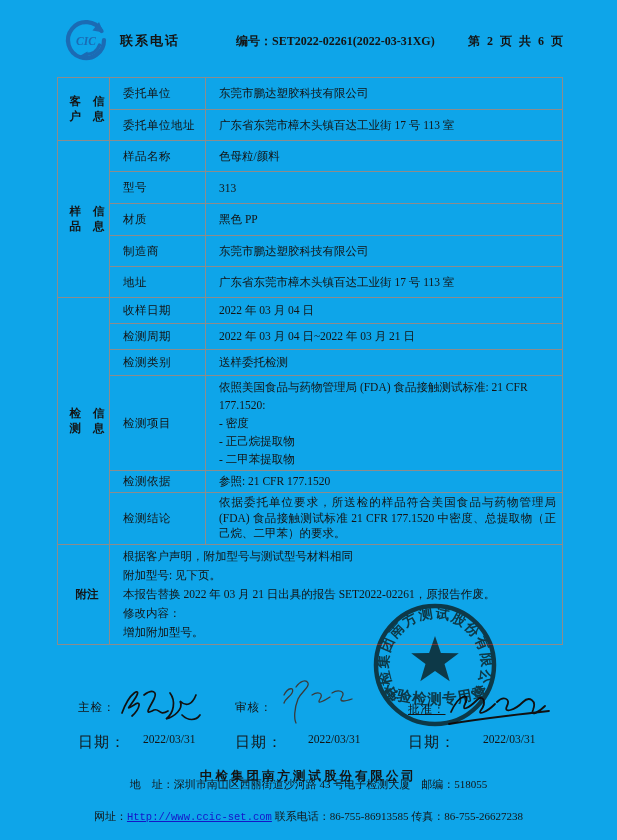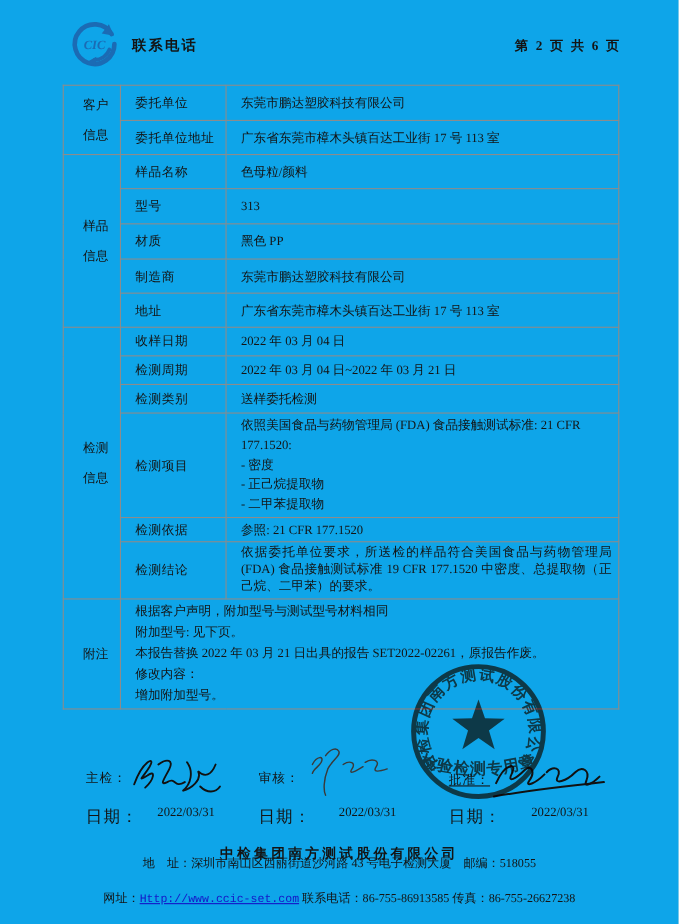--- a/index.html
+++ b/index.html
@@ -26,21 +26,21 @@
     border:1px solid #8c8c8c;
     font-size:11.5px;
     padding:2px 6px 2px 13px;
     vertical-align:middle;
     overflow:hidden;
   }
   td.sec{
     text-align:center;padding:0;
     font-size:11.5px;
   }
-  td.sec .secwrap{display:flex;flex-direction:column;justify-content:center;align-items:center;gap:12px;height:100%;}
+  td.sec .secwrap{display:flex;flex-direction:row;justify-content:center;align-items:center;gap:12px;height:100%;font-weight:bold;}
   td.lbl{letter-spacing:0.5px;}
   .r32{height:31px}.r33{height:32px}.r27{height:26px}
   .rItems{height:90px}.rBasis{height:22px}.rConc{height:46px}.rRemark{height:95px}
   td.multiline{vertical-align:top;padding-top:4px;line-height:18px;}
   td.conc{line-height:15.5px;text-align:justify;padding-top:3px;padding-bottom:3px;vertical-align:top;padding-right:10px;}
   td.remarks{vertical-align:top;padding-top:5px;line-height:19px;}
   
   .stamp{position:absolute;left:355px;top:585px;width:160px;height:160px;mix-blend-mode:multiply;opacity:0.92;}
   
   .sig-label{position:absolute;font-size:11.5px;letter-spacing:1px;}
@@ -61,20 +61,21 @@
   <svg class="hdr-logo" viewBox="0 0 46 46">
     <g fill="none" stroke="#1b6bb4" stroke-linecap="round">
       <path d="M38.5,14 A18,18 0 1 0 41,23" stroke-width="4.2"></path>
       <path d="M36,5 L40.5,15.5 L29.5,13.5 Z" fill="#1b6bb4" stroke="none"></path>
       <path d="M23,37.5 A14.5,14.5 0 0 0 36.5,28" stroke-width="3.4"></path>
       <path d="M14,40.5 L24.5,34.5 L24,42.5 Z" fill="#1b6bb4" stroke="none"></path>
     </g>
     <text x="23" y="27.5" text-anchor="middle" font-size="11.5" font-weight="bold" font-style="italic" fill="#1b6bb4" font-family="'Liberation Serif',serif">CIC</text>
   </svg>
   <div class="hdr-title">联系电话</div>
+  <div class="hdr-no"><span>编号：</span><span>SET2022-02261(2022-03-31XG)</span></div>
   <div class="hdr-page">第 2 页 共 6 页</div>
 
   <table class="rep">
     <colgroup>
         <col style="width:52px">
         <col style="width:96px">
         <col style="width:357px">
       </colgroup>
 
     <tbody>
@@ -147,21 +148,21 @@
         <div>- 正己烷提取物</div>
         <div>- 二甲苯提取物</div>
       </td>
     </tr>
     <tr class="rBasis">
       <td class="lbl">检测依据</td>
       <td>参照: 21 CFR 177.1520</td>
     </tr>
     <tr class="rConc">
       <td class="lbl">检测结论</td>
-      <td class="conc">依据委托单位要求，所送检的样品符合美国食品与药物管理局 (FDA) 食品接触测试标准 19 CFR 177.1520 中密度、总提取物（正己烷、二甲苯）的要求。</td>
+      <td class="conc">依据委托单位要求，所送检的样品符合美国食品与药物管理局 (FDA) 食品接触测试标准 21 CFR 177.1520 中密度、总提取物（正己烷、二甲苯）的要求。</td>
     </tr>
 
     <tr class="rRemark">
       <td class="sec">
         <div class="secwrap">
           <span>附注</span>
         </div>
       </td>
       <td class="remarks" colspan="2">
         <div>根据客户声明，附加型号与测试型号材料相同</div>

